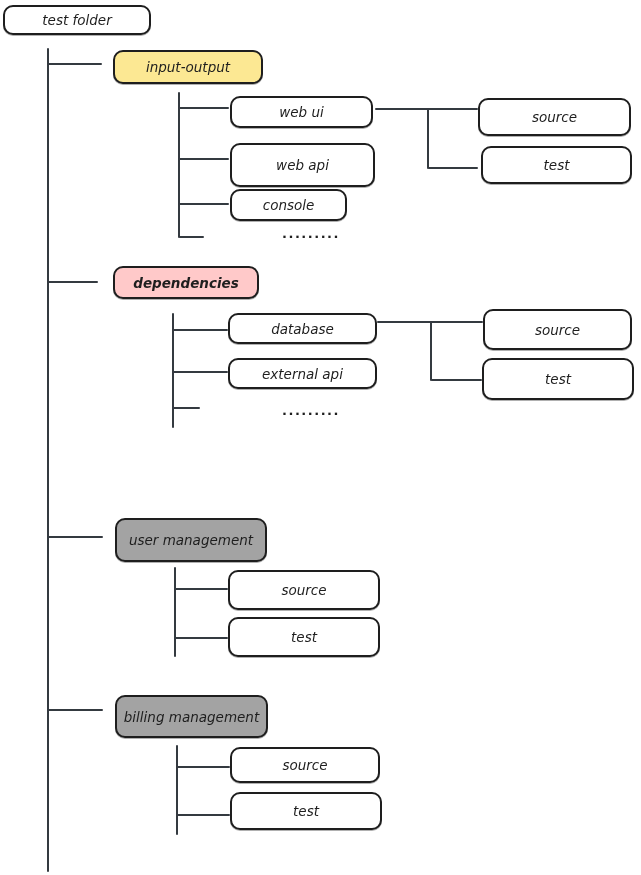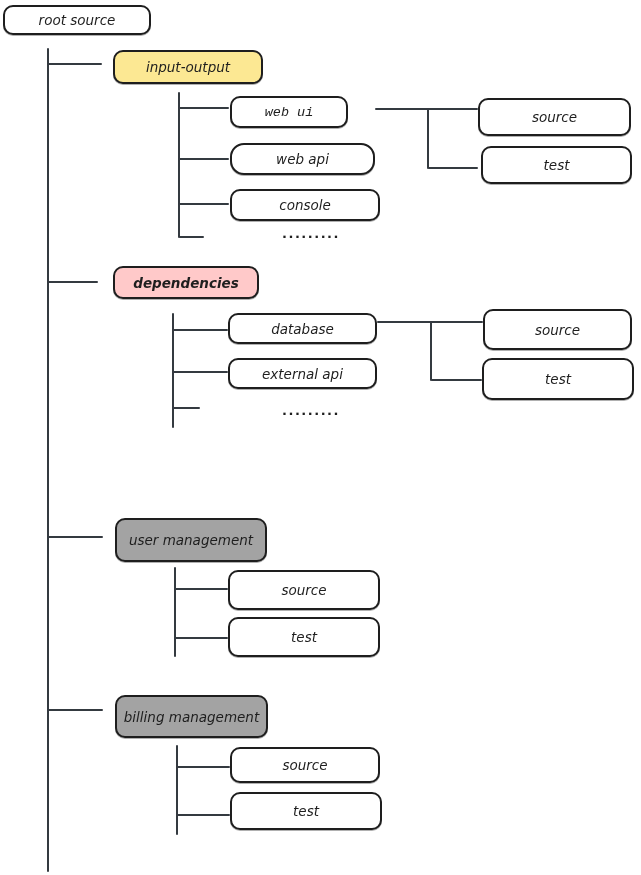--- a/index.html
+++ b/index.html
@@ -47,36 +47,36 @@
     letter-spacing: 1.5px;
     color: #1e1e1e;
     text-align: center;
   }
 </style>
 </head>
 <body>
 
 <div id="canvas">
 
-  <div class="node" style="left:3px; top:5px; width:148px; height:30px;">root source</div>
+  <div class="node" style="left:3px; top:5px; width:148px; height:30px;">test folder</div>
 
   <div class="vline" style="left:47px; top:48px; height:824px;"></div>
 
   <div class="hline" style="left:48px; top:63px; width:54px;"></div>
   <div class="node bg-yellow" style="left:113px; top:50px; width:150px; height:34px;text-align:right;">input-output</div>
 
   <div class="vline" style="left:178px; top:92px; height:146px;"></div>
   <div class="hline" style="left:179px; top:107px; width:50px;"></div>
   <div class="hline" style="left:179px; top:158px; width:50px;"></div>
   <div class="hline" style="left:179px; top:203px; width:50px;"></div>
   <div class="hline" style="left:179px; top:236px; width:25px;"></div>
 
-  <div class="node" style="left:230px; top:96px; width:118px; height:32px;font-family:Liberation Mono, monospace;">web ui</div>
-  <div class="node" style="left:230px; top:143px; width:145px; height:32px;border-radius:14px;">web api</div>
-  <div class="node" style="left:230px; top:189px; width:150px; height:32px;">console</div>
+  <div class="node" style="left:230px; top:96px; width:143px; height:32px;">web ui</div>
+  <div class="node" style="left:230px; top:143px; width:145px; height:44px;">web api</div>
+  <div class="node" style="left:230px; top:189px; width:117px; height:32px;">console</div>
   <div class="dots" style="left:282px; top:226px; width:40px;">.........</div>
 
   <div class="hline" style="left:375px; top:108px; width:103px;"></div>
   <div class="vline" style="left:427px; top:108px; height:61px;"></div>
   <div class="hline" style="left:428px; top:167px; width:50px;"></div>
 
   <div class="node" style="left:478px; top:98px; width:153px; height:38px;">source</div>
   <div class="node" style="left:481px; top:146px; width:151px; height:38px;">test</div>
 
   <div class="hline" style="left:47px; top:281px; width:51px;"></div>

